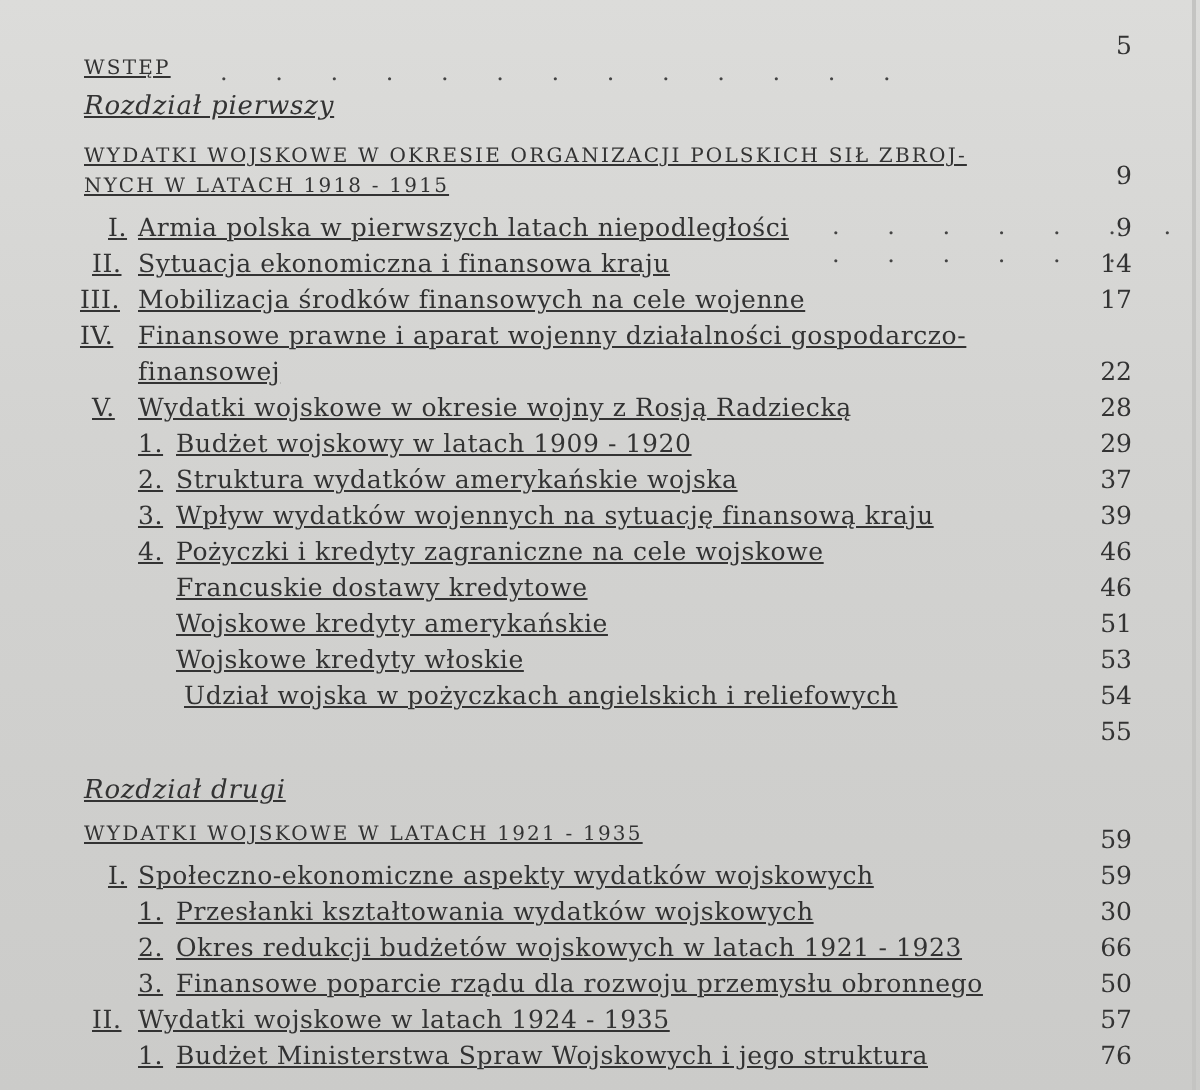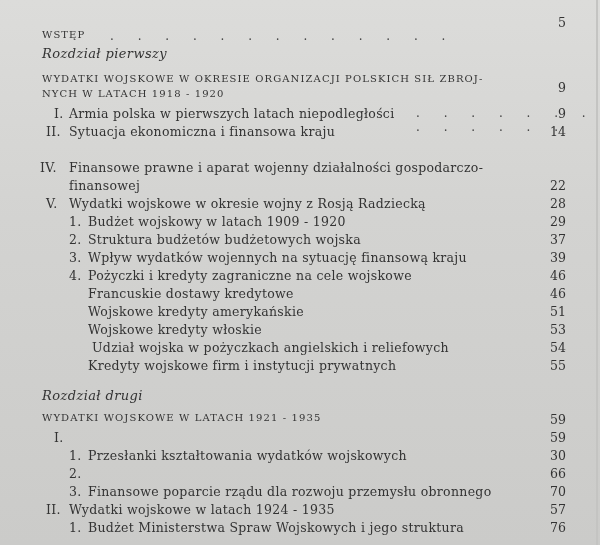--- a/index.html
+++ b/index.html
@@ -6,21 +6,21 @@
   body {
     width: 600px; height: 545px; overflow: hidden;
     background: linear-gradient(180deg, #dcdcda 0%, #d3d3d1 40%, #cbcbc9 100%);
     font-family: "DejaVu Serif", "Liberation Serif", serif;
     color: #333;
     position: relative;
   }
   .page { position: absolute; left: 0; top: 0; width: 600px; height: 545px; }
   .edge { position: absolute; right: 2px; top: 0; width: 2px; height: 545px; background: #c4c4c2; }
   .row { position: absolute; left: 0; width: 600px; height: 20px; }
-  .txt { position: absolute; white-space: nowrap; font-size: 12.5px; letter-spacing: 0.3px; }
+  .txt { position: absolute; white-space: nowrap; font-size: 12.5px; letter-spacing: 0.3px; text-decoration: underline; }
   .num { position: absolute; right: 34px; font-size: 12.5px; text-align: right; }
   .caps { font-size: 10px; letter-spacing: 1.1px; }
   .ital { font-style: italic; font-size: 13px; letter-spacing: 0.4px; }
   .dots { position: absolute; font-size: 12px; letter-spacing: 10px; color: #444; }
 </style>
 </head>
 <body>
 
 <div class="page">
   <div class="edge"></div>
@@ -31,34 +31,39 @@
     <span class="num" style="top:-14px">5</span>
   </div>
 
   <div class="row" style="top:46px">
     <span class="txt ital" style="left:42px">Rozdział pierwszy</span>
   </div>
   <div class="row" style="top:73px">
     <span class="txt caps" style="left:42px">WYDATKI WOJSKOWE W OKRESIE ORGANIZACJI POLSKICH SIŁ ZBROJ-</span>
   </div>
   <div class="row" style="top:88px">
-    <span class="txt caps" style="left:42px">NYCH W LATACH 1918 - 1920</span>
+    <span class="txt caps" style="left:42px">NYCH W LATACH 1918 - 1915</span>
     <span class="num" style="top:-8px">9</span>
   </div>
 
   <div class="row" style="top:106px">
     <span class="txt" style="left:54px">I.</span>
     <span class="txt" style="left:69px">Armia polska w pierwszych latach niepodległości</span>
     <span class="dots" style="left:416px">. . . . . . . . . . . . .</span>
     <span class="num">9</span>
   </div>
   <div class="row" style="top:124px">
     <span class="txt" style="left:46px">II.</span>
     <span class="txt" style="left:69px">Sytuacja ekonomiczna i finansowa kraju</span>
     <span class="num">14</span>
+  </div>
+  <div class="row" style="top:142px">
+    <span class="txt" style="left:40px">III.</span>
+    <span class="txt" style="left:69px">Mobilizacja środków finansowych na cele wojenne</span>
+    <span class="num">17</span>
   </div>
   <div class="row" style="top:160px">
     <span class="txt" style="left:40px">IV.</span>
     <span class="txt" style="left:69px">Finansowe prawne i aparat wojenny działalności gospodarczo-</span>
   </div>
   <div class="row" style="top:178px">
     <span class="txt" style="left:69px">finansowej</span>
     <span class="num">22</span>
   </div>
   <div class="row" style="top:196px">
@@ -66,21 +71,21 @@
     <span class="txt" style="left:69px">Wydatki wojskowe w okresie wojny z Rosją Radziecką</span>
     <span class="num">28</span>
   </div>
   <div class="row" style="top:214px">
     <span class="txt" style="left:69px">1.</span>
     <span class="txt" style="left:88px">Budżet wojskowy w latach 1909 - 1920</span>
     <span class="num">29</span>
   </div>
   <div class="row" style="top:232px">
     <span class="txt" style="left:69px">2.</span>
-    <span class="txt" style="left:88px">Struktura budżetów budżetowych wojska</span>
+    <span class="txt" style="left:88px">Struktura wydatków amerykańskie wojska</span>
     <span class="num">37</span>
   </div>
   <div class="row" style="top:250px">
     <span class="txt" style="left:69px">3.</span>
     <span class="txt" style="left:88px">Wpływ wydatków wojennych na sytuację finansową kraju</span>
     <span class="num">39</span>
   </div>
   <div class="row" style="top:268px">
     <span class="txt" style="left:69px">4.</span>
     <span class="txt" style="left:88px">Pożyczki i kredyty zagraniczne na cele wojskowe</span>
@@ -96,49 +101,50 @@
   </div>
   <div class="row" style="top:322px">
     <span class="txt" style="left:88px">Wojskowe kredyty włoskie</span>
     <span class="num">53</span>
   </div>
   <div class="row" style="top:340px">
     <span class="txt" style="left:92px">Udział wojska w pożyczkach angielskich i reliefowych</span>
     <span class="num">54</span>
   </div>
   <div class="row" style="top:358px">
-    <span class="txt" style="left:88px">Kredyty wojskowe firm i instytucji prywatnych</span>
     <span class="num">55</span>
   </div>
 
   <div class="row" style="top:388px">
     <span class="txt ital" style="left:42px">Rozdział drugi</span>
   </div>
   <div class="row" style="top:412px">
     <span class="txt caps" style="left:42px">WYDATKI WOJSKOWE W LATACH 1921 - 1935</span>
     <span class="num">59</span>
   </div>
 
   <div class="row" style="top:430px">
     <span class="txt" style="left:54px">I.</span>
+    <span class="txt" style="left:69px">Społeczno-ekonomiczne aspekty wydatków wojskowych</span>
     <span class="num">59</span>
   </div>
   <div class="row" style="top:448px">
     <span class="txt" style="left:69px">1.</span>
     <span class="txt" style="left:88px">Przesłanki kształtowania wydatków wojskowych</span>
     <span class="num">30</span>
   </div>
   <div class="row" style="top:466px">
     <span class="txt" style="left:69px">2.</span>
+    <span class="txt" style="left:88px">Okres redukcji budżetów wojskowych w latach 1921 - 1923</span>
     <span class="num">66</span>
   </div>
   <div class="row" style="top:484px">
     <span class="txt" style="left:69px">3.</span>
     <span class="txt" style="left:88px">Finansowe poparcie rządu dla rozwoju przemysłu obronnego</span>
-    <span class="num">70</span>
+    <span class="num">50</span>
   </div>
   <div class="row" style="top:502px">
     <span class="txt" style="left:46px">II.</span>
     <span class="txt" style="left:69px">Wydatki wojskowe w latach 1924 - 1935</span>
     <span class="num">57</span>
   </div>
   <div class="row" style="top:520px">
     <span class="txt" style="left:69px">1.</span>
     <span class="txt" style="left:88px">Budżet Ministerstwa Spraw Wojskowych i jego struktura</span>
     <span class="num">76</span>

